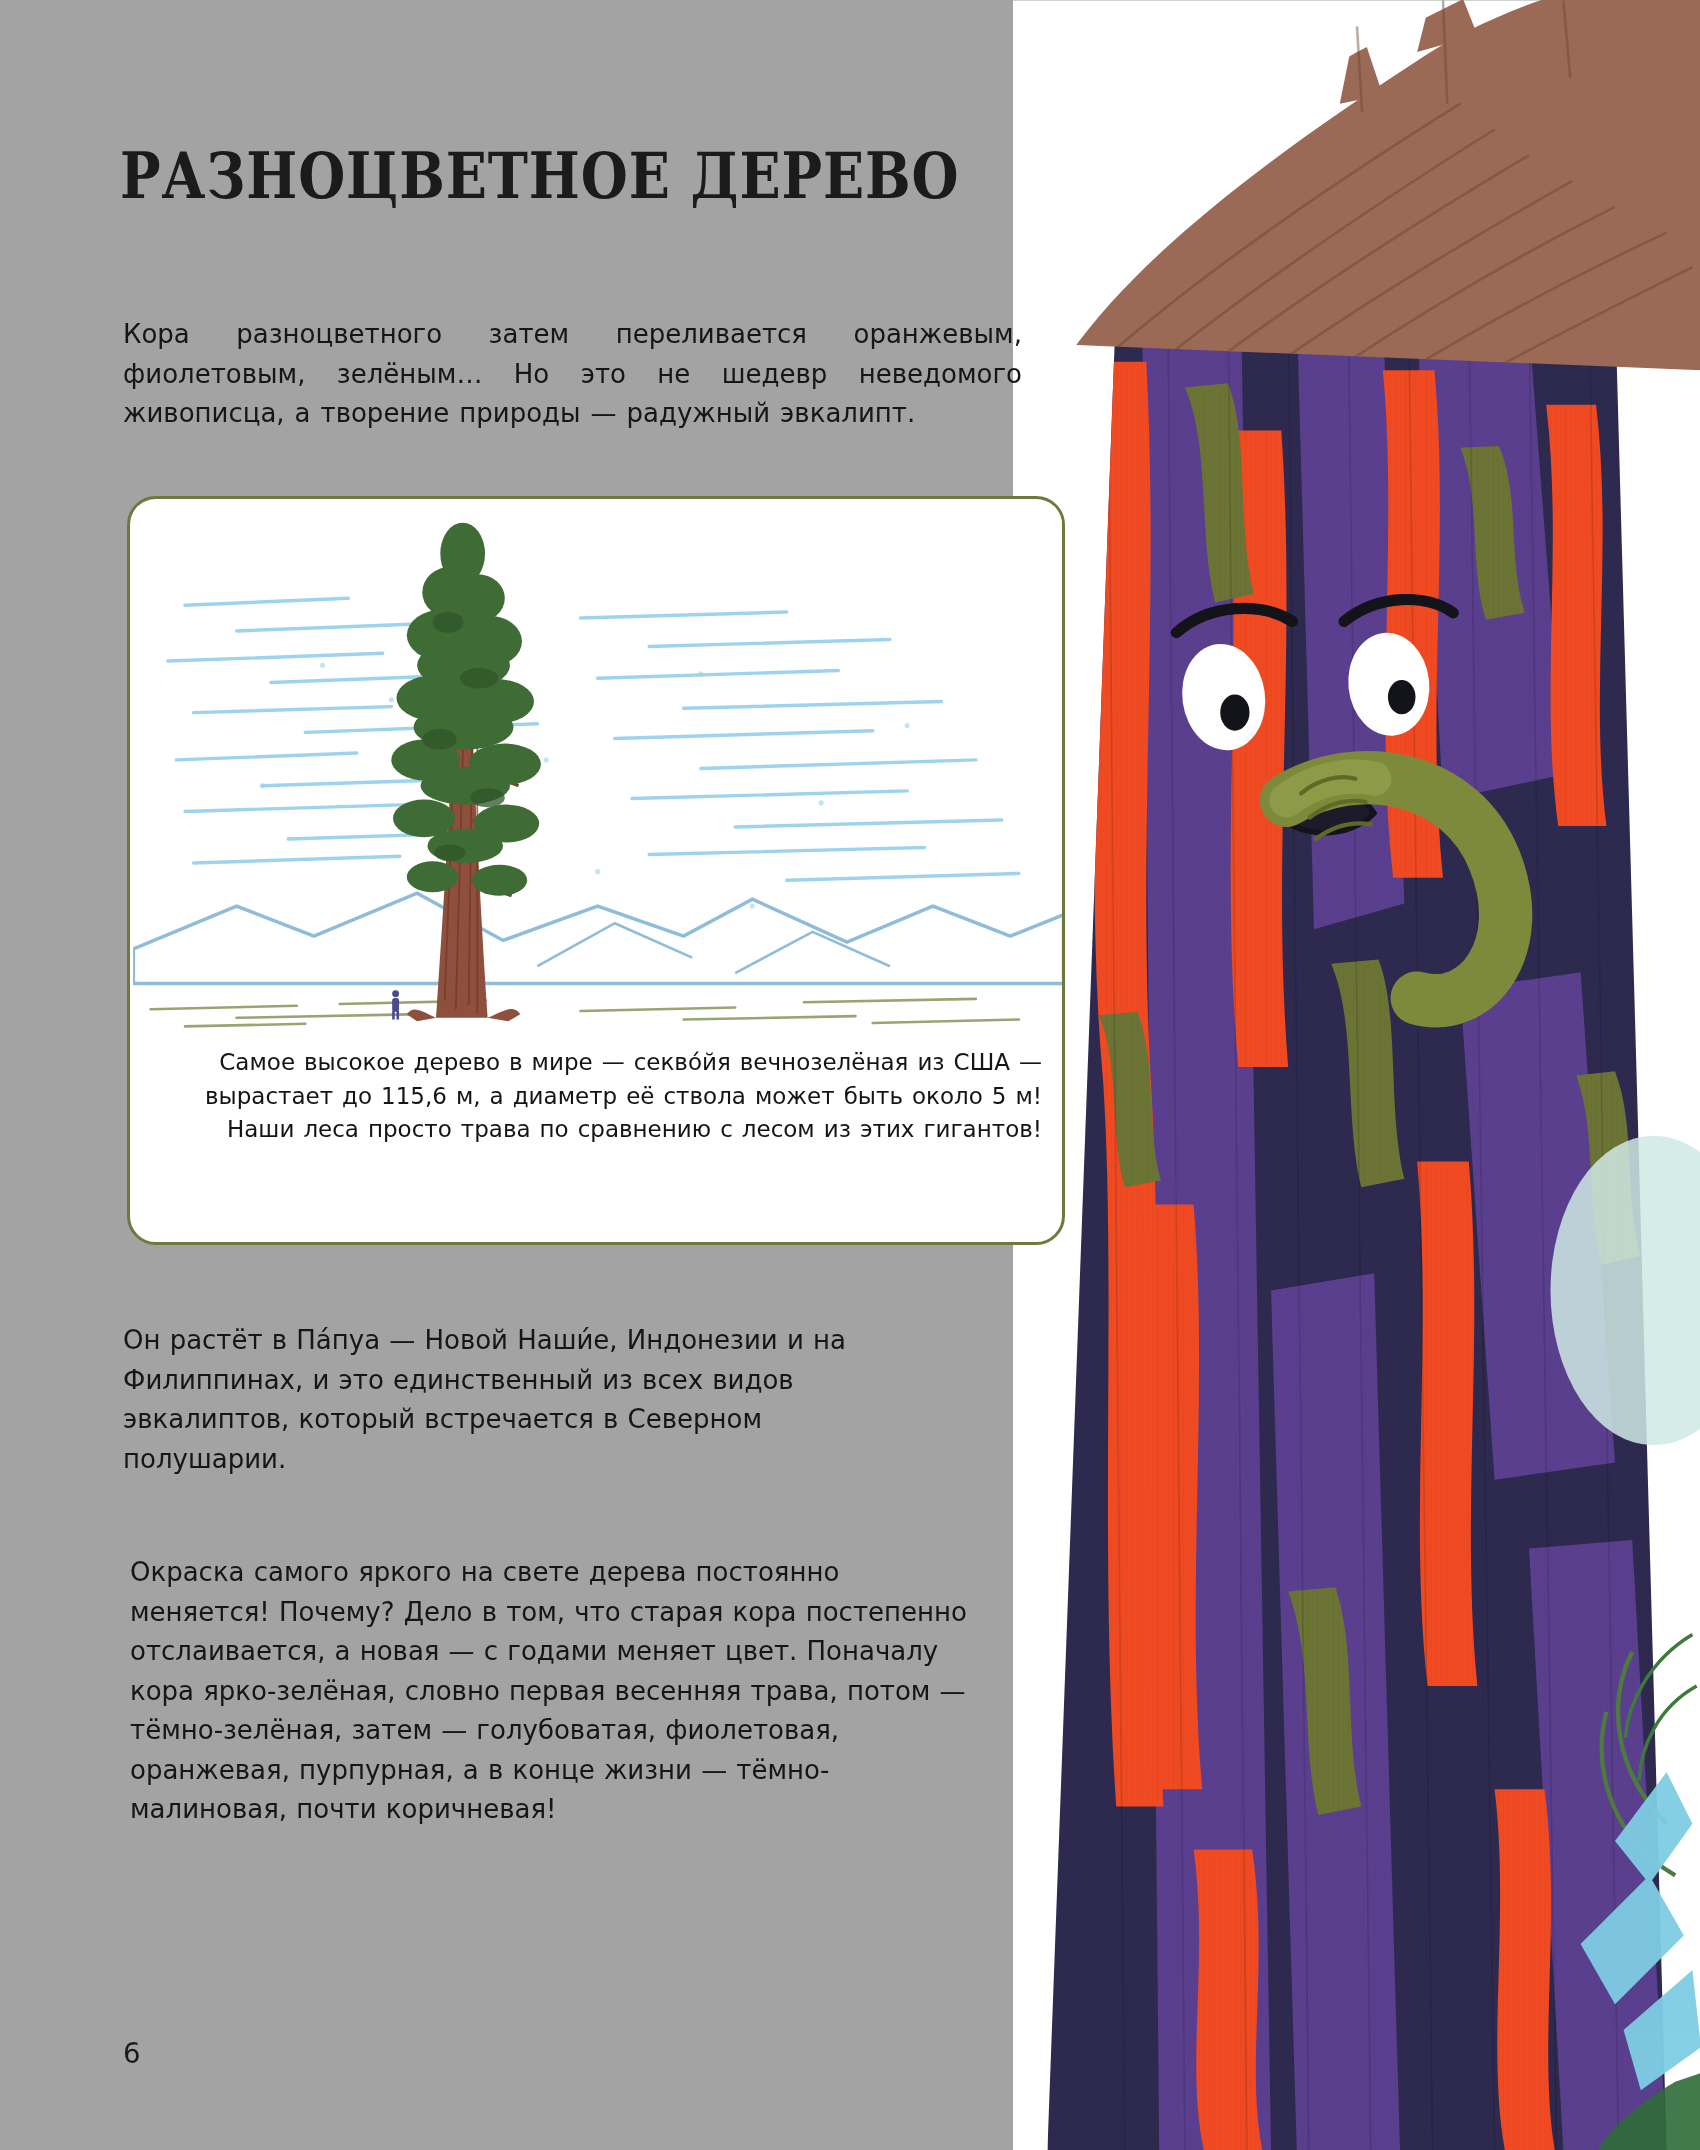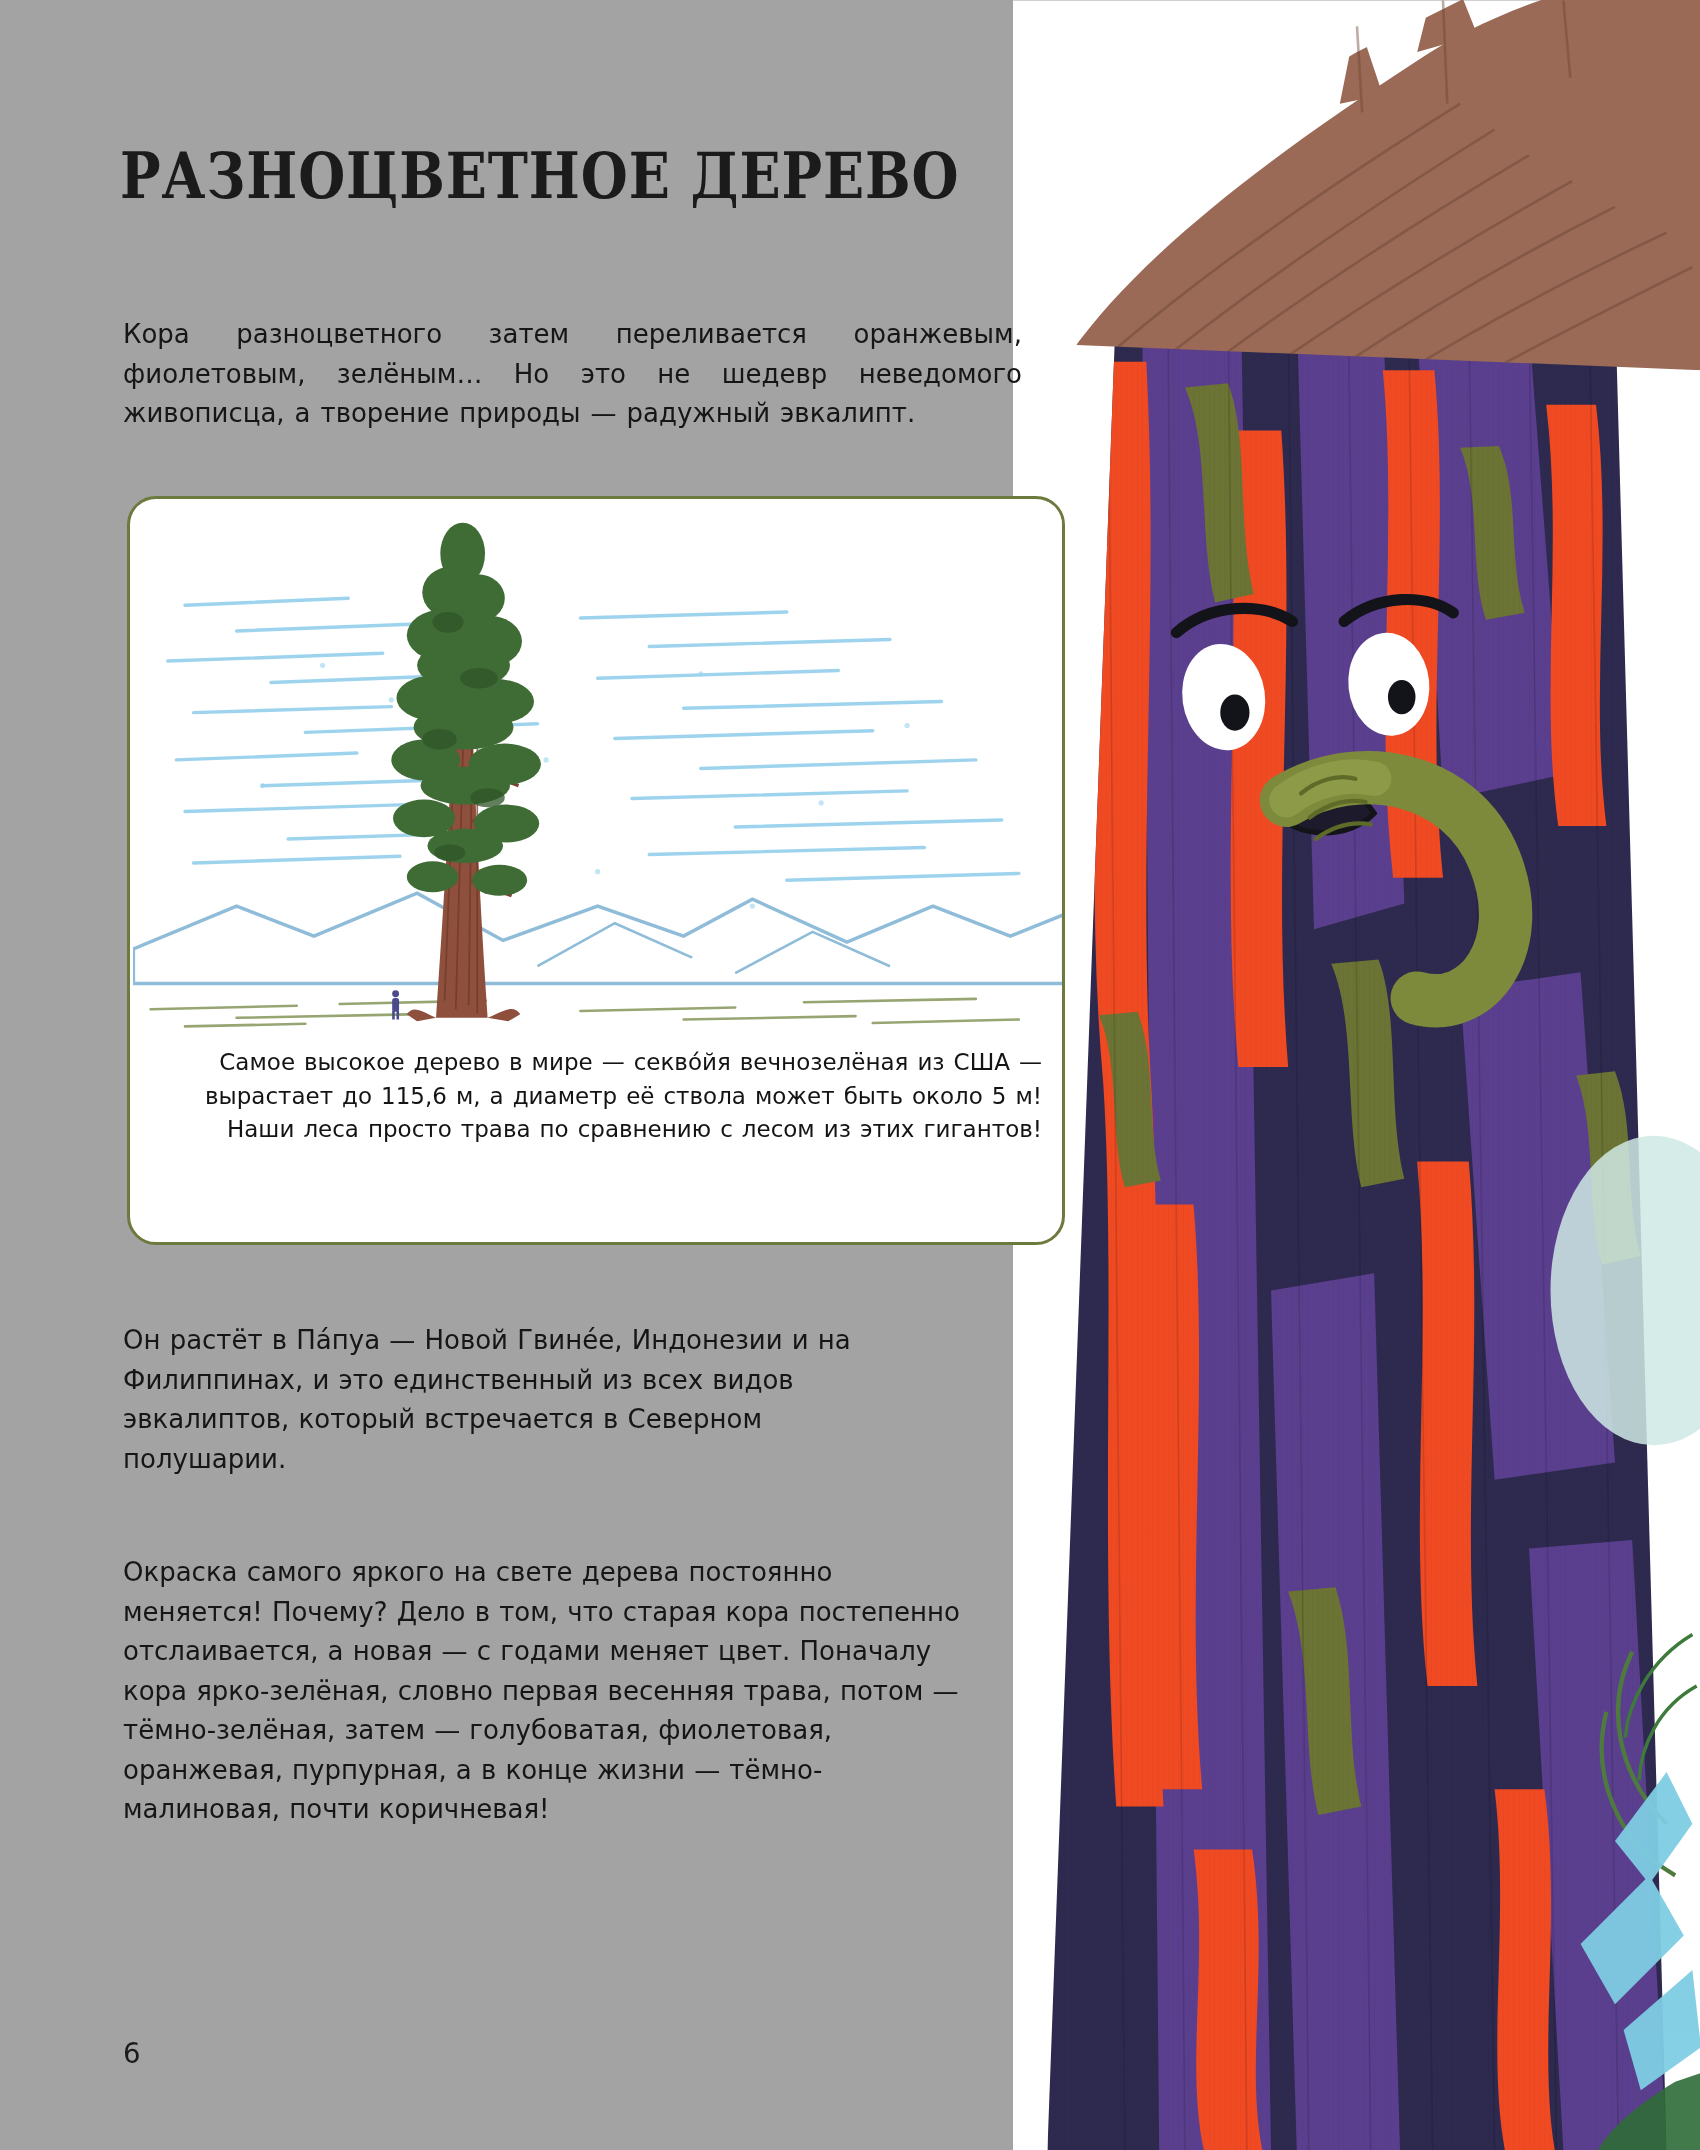--- a/index.html
+++ b/index.html
@@ -100,21 +100,21 @@
     line-height: 1.52;
     color: #161616;
     word-spacing: 0.9px;
   }
   .par-2 {
     left: 123px;
     top: 1295px;
     width: 749px;
   }
   .par-3 {
-    left: 123px;
+    left: 130px;
     top: 1527px;
     width: 847px;
   }
 
   .page-number {
     position: absolute;
     left: 123px;
     top: 2037px;
     font-size: 27.5px;
     color: #1a1a1a;
@@ -373,19 +373,19 @@
             <rect x="301" y="577" width="8" height="16" rx="3"></rect>
             <rect x="301" y="592" width="3" height="10"></rect>
             <rect x="306" y="592" width="3" height="10"></rect>
           </g>
         </svg>
       </div>
 
       <div class="fact-caption">Самое высокое дерево в мире — секво́йя вечнозелёная из США — вырастает до 115,6 м, а диаметр её ствола может быть около 5 м! Наши леса просто трава по сравнению с лесом из этих гигантов!</div>
     </div>
 
-    <p class="par par-2">Он растёт в Па́пуа — Новой Гвине́е, Индонезии и на Филиппинах, и это единственный из всех видов эвкалиптов, который встречается в Северном полушарии.</p>
+    <p class="par par-2">Он растёт в Па́пуа — Новой Наши́е, Индонезии и на Филиппинах, и это единственный из всех видов эвкалиптов, который встречается в Северном полушарии.</p>
     <p class="par par-3">Окраска самого яркого на свете дерева постоянно меняется! Почему? Дело в том, что старая кора постепенно отслаивается, а новая — с годами меняет цвет. Поначалу кора ярко-зелёная, словно первая весенняя трава, потом — тёмно-зелёная, затем — голубоватая, фиолетовая, оранжевая, пурпурная, а в конце жизни — тёмно-малиновая, почти коричневая!</p>
 
     <div class="page-number">6</div>
   </div>
 </div>
 
 
 </body></html>

